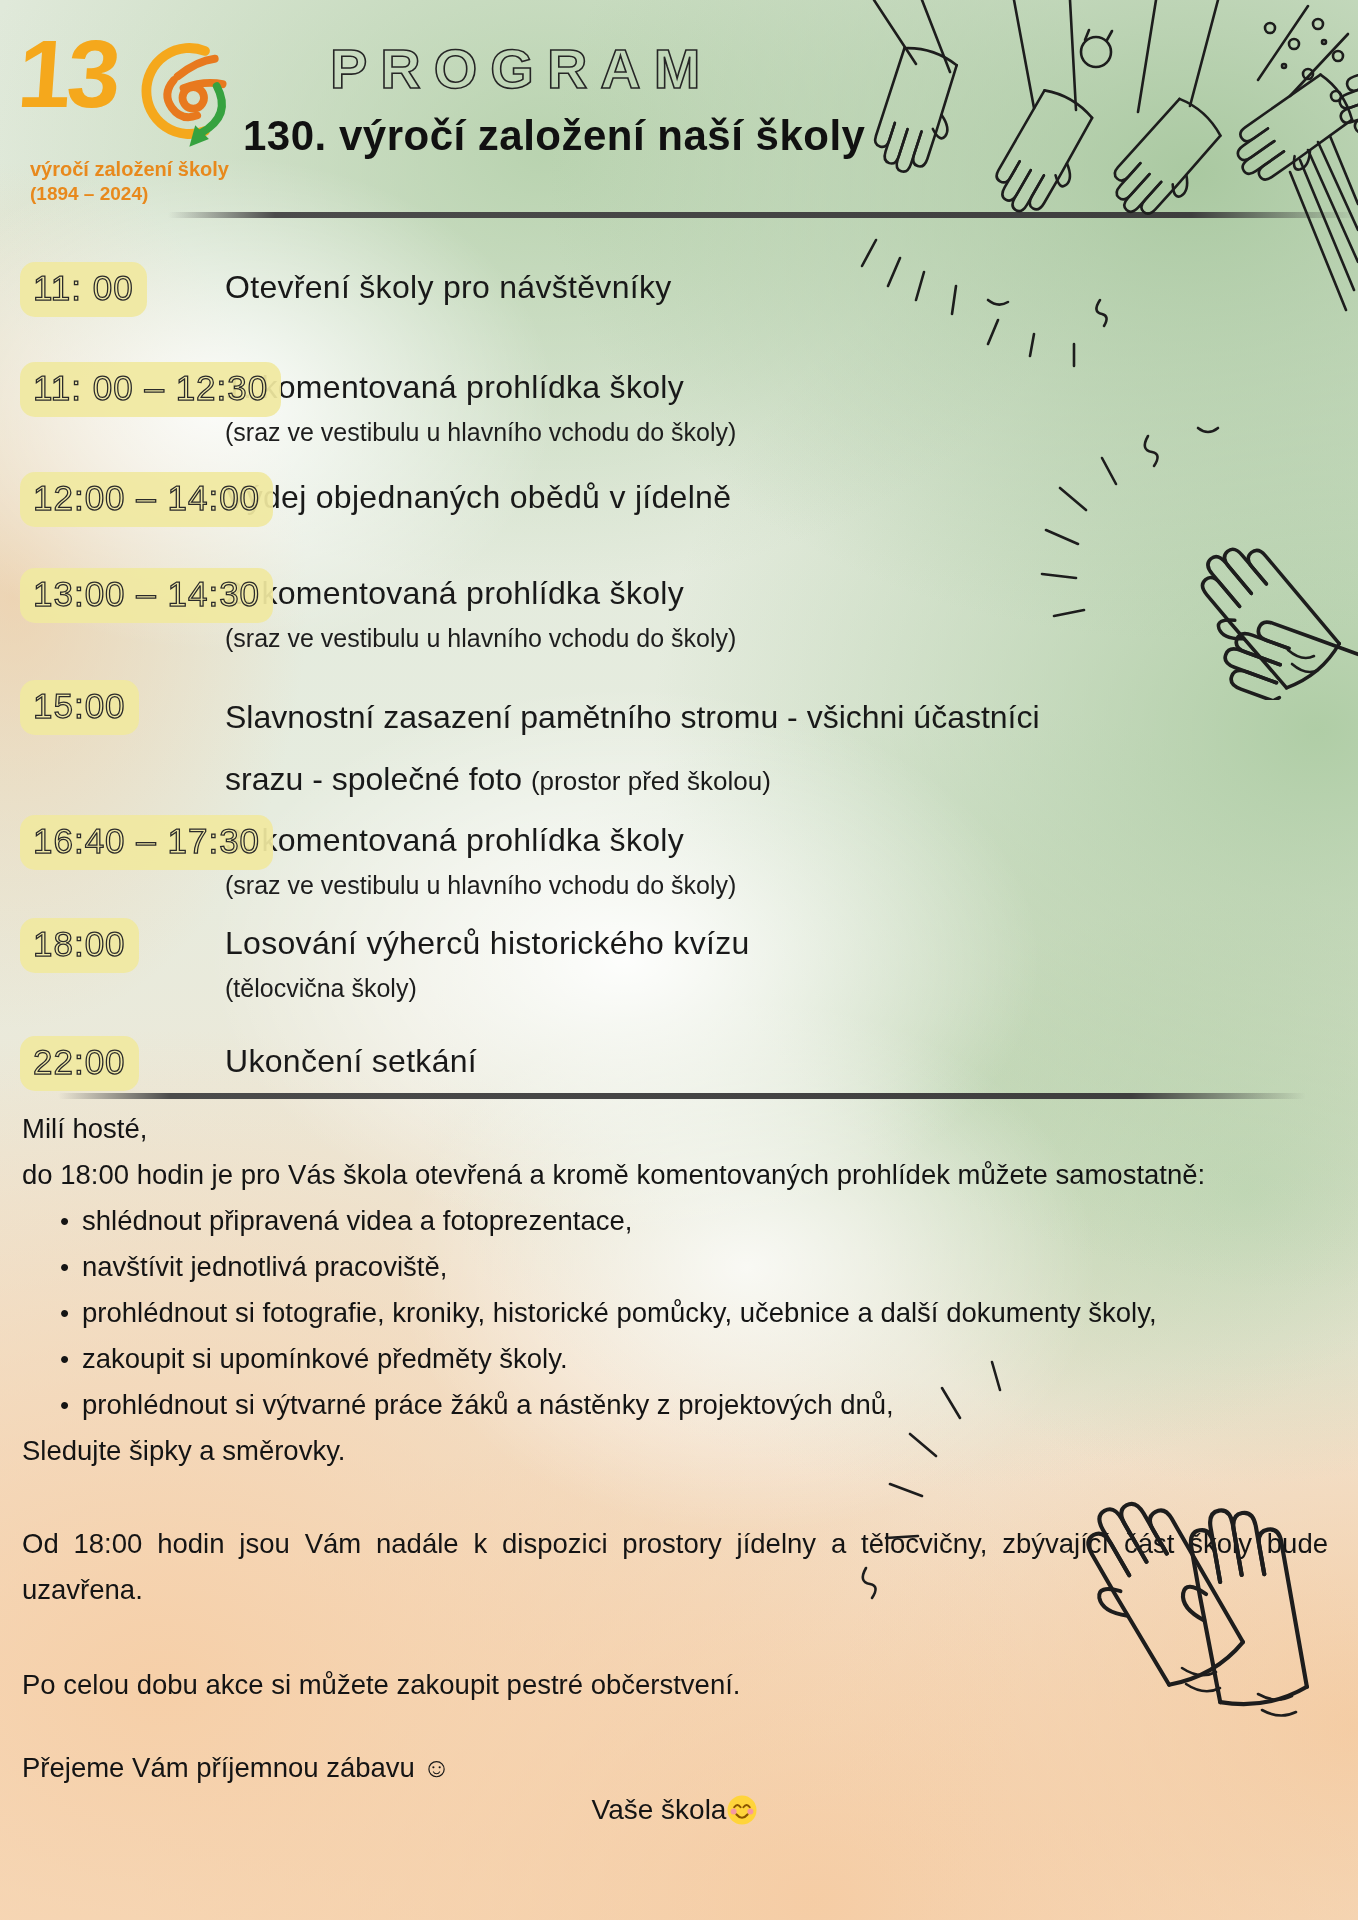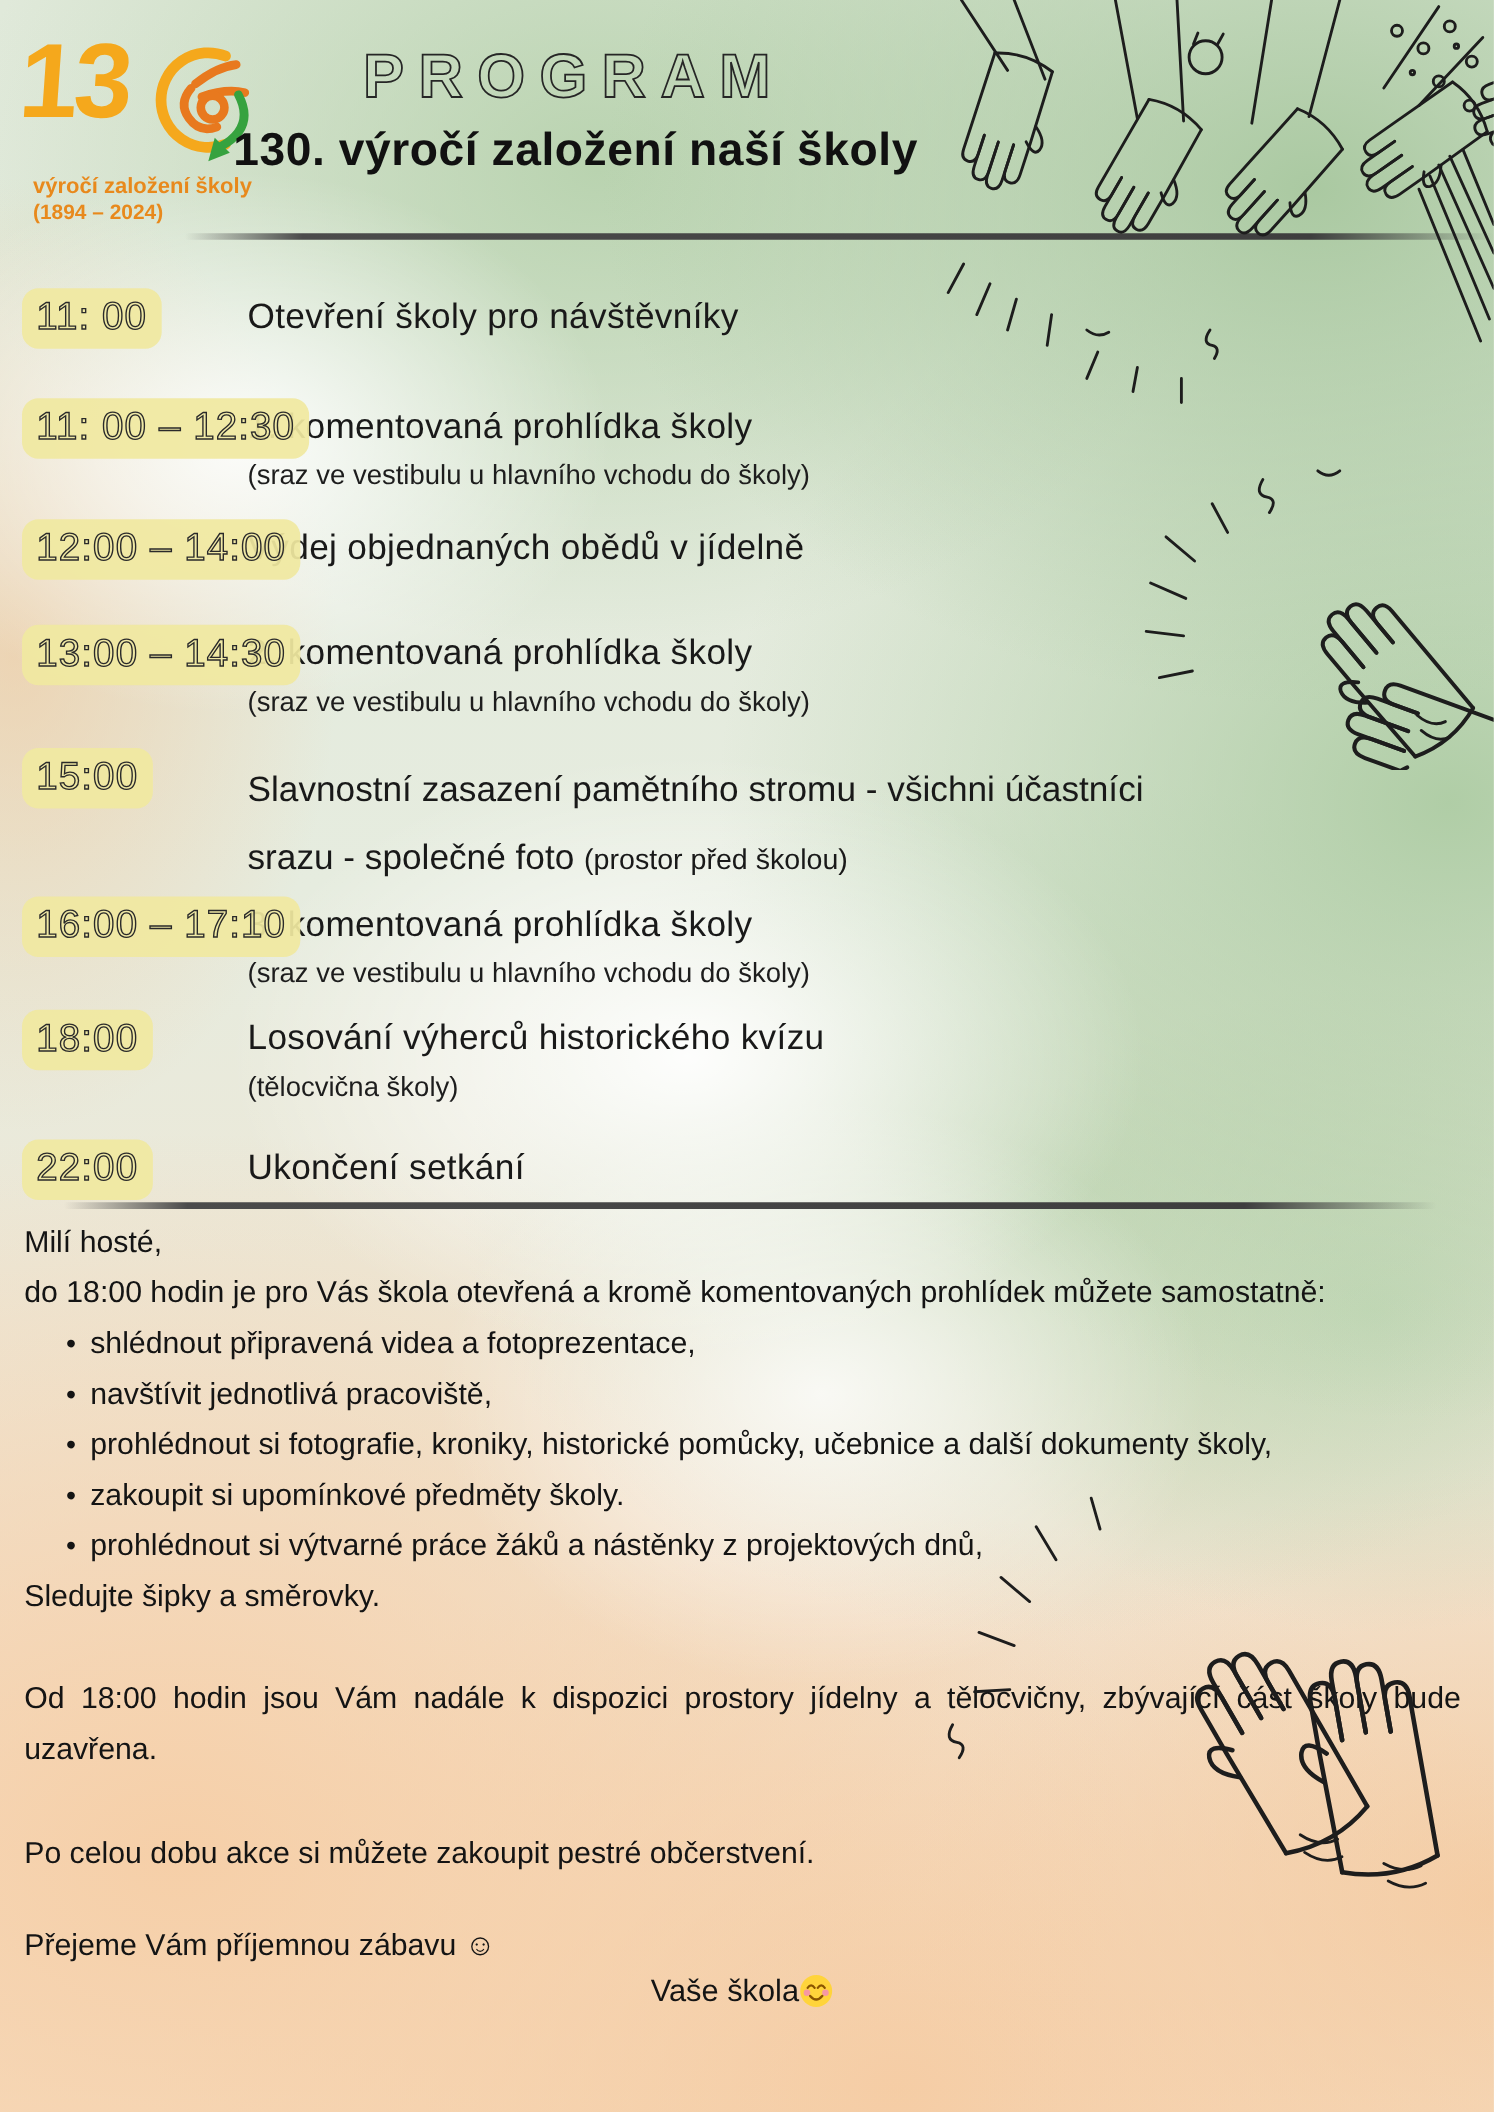--- a/index.html
+++ b/index.html
@@ -38,21 +38,21 @@
   .logo-cap1{ color:#E8891C; font-size:20px; font-weight:700; margin:4px 0 0 12px; }
   .logo-cap2{ color:#E8891C; font-size:19px; font-weight:700; margin:2px 0 0 12px; }
 
   .title-program{
     position:absolute; left:330px; top:36px;
     font-size:56px; font-weight:700; letter-spacing:13px;
     color:transparent; -webkit-text-stroke:1.6px #262626;
   }
   @supports not (-webkit-text-stroke: 1px #000) { .title-program{ color:#262626; } }
   .subtitle{
-    position:absolute; left:212px; top:112px;
+    position:absolute; left:243px; top:112px;
     font-size:42px; font-weight:700; letter-spacing:.5px; color:#111;
   }
   .divider{ position:absolute; height:6px; border-radius:3px;
     background:linear-gradient(90deg, rgba(75,75,75,0), #4b4b4b 9%, #3e3e3e 86%, rgba(75,75,75,0)); }
   .divider-top{ top:212px; left:168px; width:1190px; }
   .divider-mid{ top:1093px; left:58px; width:1248px; }
 
   
   .row{ position:absolute; left:20px; right:10px; }
   .r1{top:262px}.r2{top:362px}.r3{top:472px}.r4{top:568px}
@@ -214,21 +214,21 @@
         <div class="enote">(sraz ve vestibulu u hlavního vchodu do školy)</div>
       </div>
   </div>
   <div class="row r5">
     <span class="time"><span class="time-text">15:00</span></span>
     <div class="event">
       <div class="etitle-wrap"><span>Slavnostní zasazení pamětního stromu - všichni účastníci srazu - společné foto </span><span class="enote-inline">(prostor před školou)</span></div>
     </div>
   </div>
   <div class="row r6">
-    <span class="time"><span class="time-text">16:00 – 17:10</span></span>
+    <span class="time"><span class="time-text">16:40 – 17:30</span></span>
     <div class="event">
         <div class="etitle">3. komentovaná prohlídka školy</div>
         <div class="enote">(sraz ve vestibulu u hlavního vchodu do školy)</div>
       </div>
   </div>
   <div class="row r7">
     <span class="time"><span class="time-text">18:00</span></span>
     <div class="event">
         <div class="etitle">Losování výherců historického kvízu</div>
         <div class="enote">(tělocvična školy)</div>

